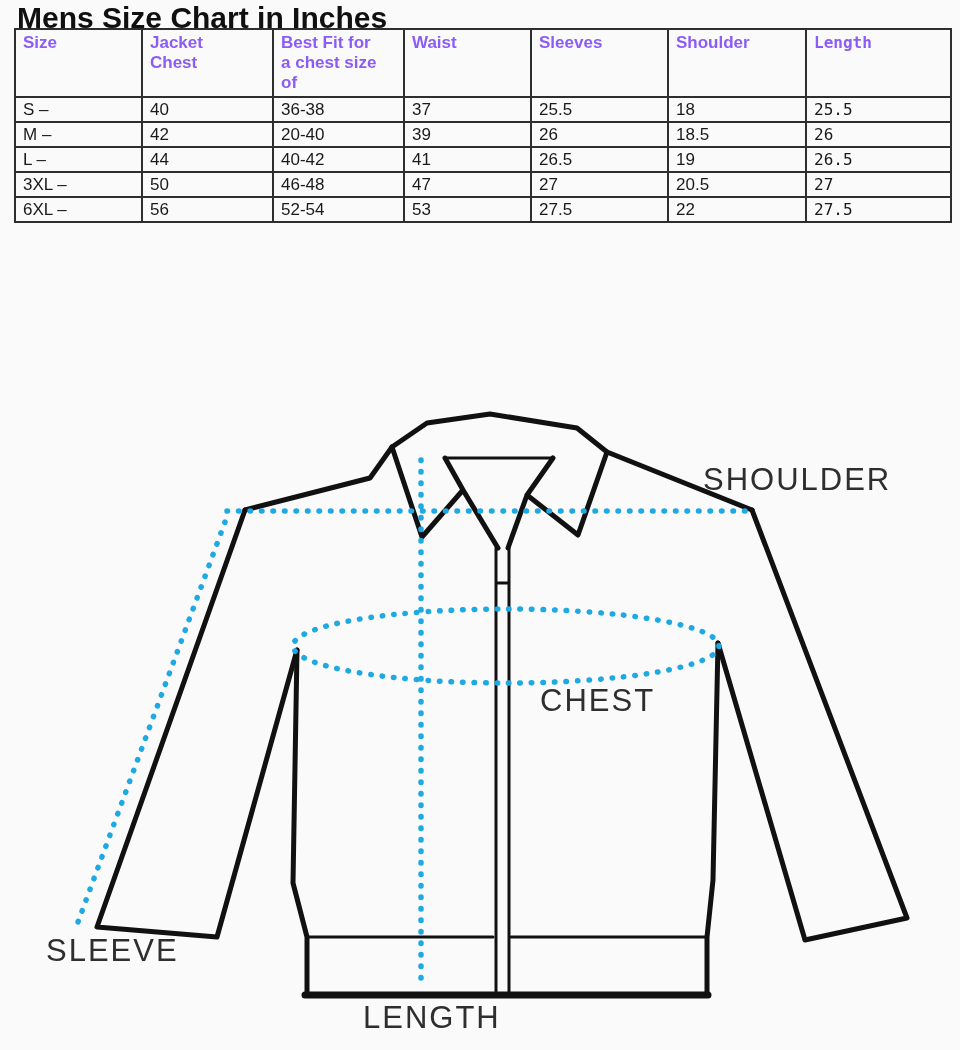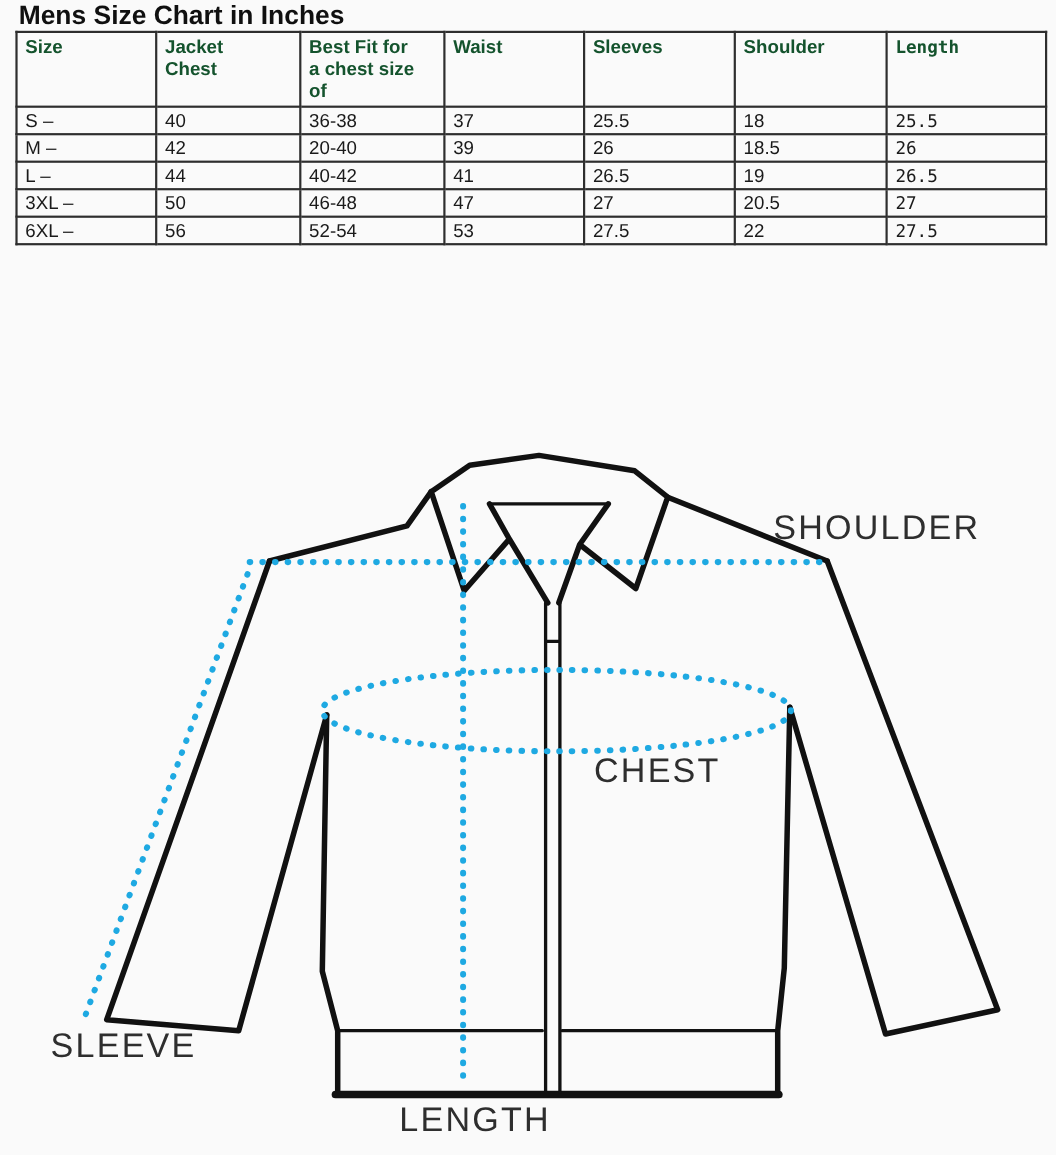--- a/index.html
+++ b/index.html
@@ -5,41 +5,41 @@
   html,body{margin:0;padding:0;}
   body{
     width:960px;height:1050px;
     background:#fafafa;
     font-family:"Liberation Sans",sans-serif;
     position:relative;
     overflow:hidden;
   }
   .page-title{
     position:absolute;top:1px;left:17px;
-    font-size:24px;font-weight:bold;color:#101010;
+    font-size:30px;font-weight:bold;color:#101010;
     letter-spacing:0px;
   }
   table.size-table{
     position:absolute;top:28px;left:14px;
     width:936px;
     border-collapse:collapse;
     table-layout:fixed;
     background:transparent;
   }
   .size-table th,.size-table td{
     border:2px solid #2e2e2e;
     text-align:left;
     overflow:hidden;
   }
   .size-table th{
     vertical-align:top;
     padding:3px 7px;
     font-size:17px;
     line-height:20px;
-    color:#14532d;
+    color:#8b5cf6;
     font-weight:bold;
     white-space:pre-line;
     height:59px;
   }
   .size-table td{
     vertical-align:middle;
     padding:0 7px;
     font-size:17px;
     color:#1a1a1a;
     height:23px;

